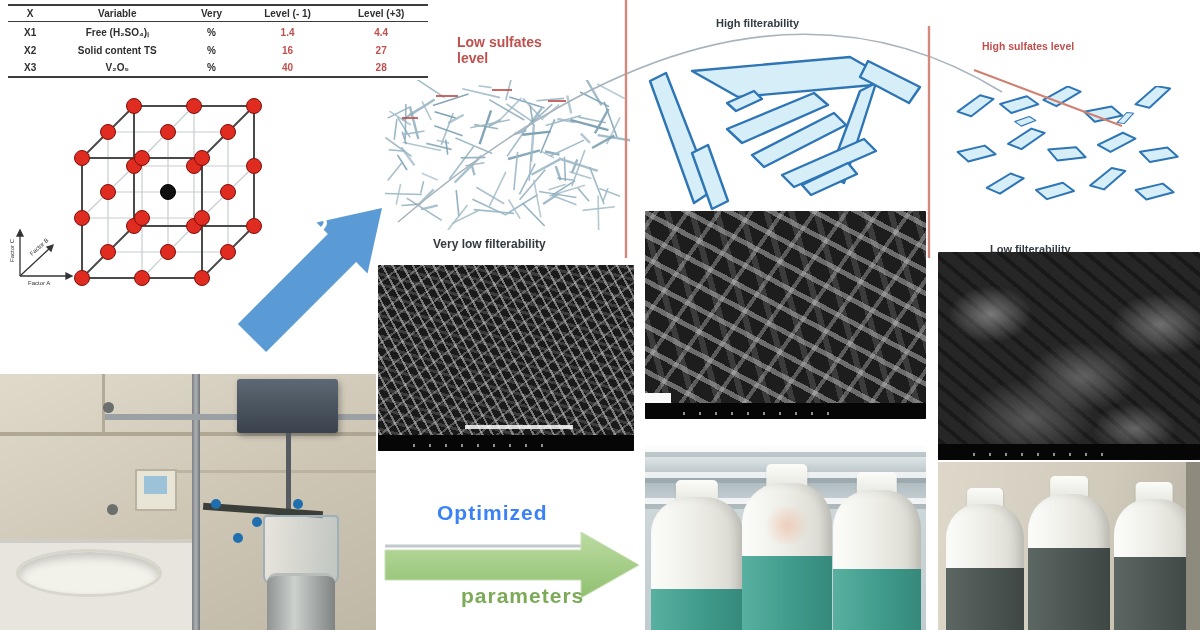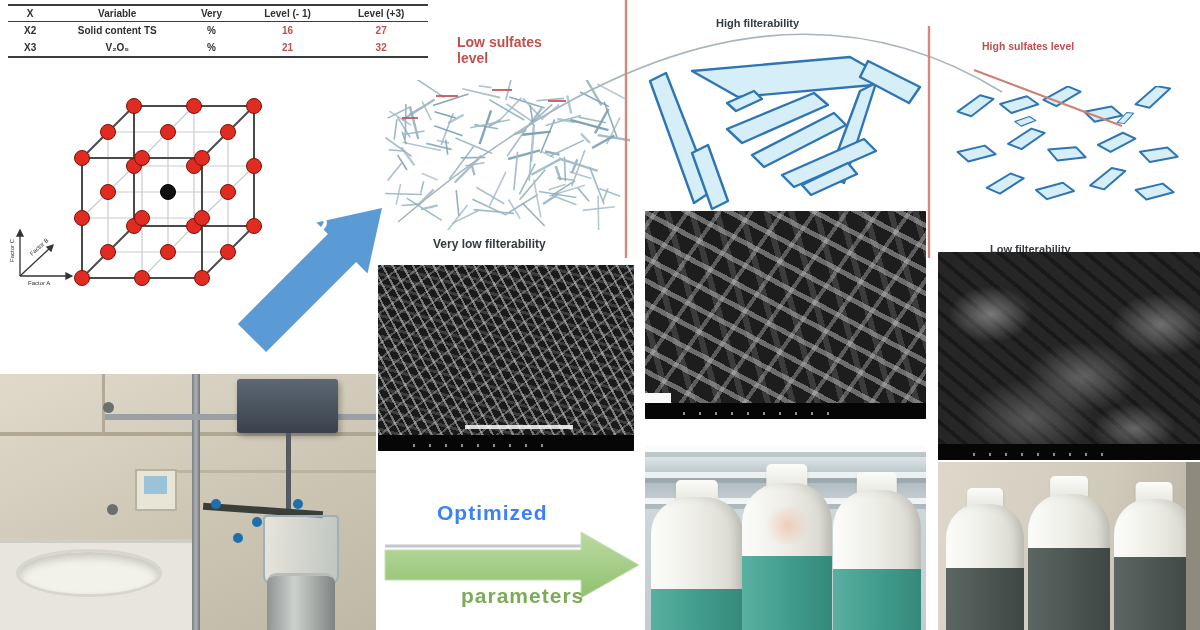--- a/index.html
+++ b/index.html
@@ -137,32 +137,39 @@
       <tr>
         <th style="width:40px">X</th>
         <th style="width:135px">Variable</th>
         <th style="width:55px">Very</th>
         <th style="width:95px">Level (- 1)</th>
         <th style="width:95px">Level (+3)</th>
       </tr>
     </thead>
     <tbody>
       <tr>
+        <td>X1</td>
+        <td>Free (H₂SO₄)ₗ</td>
+        <td>%</td>
+        <td class="lvl">1.4</td>
+        <td class="lvl">4.4</td>
+      </tr>
+      <tr>
         <td>X2</td>
         <td>Solid content TS</td>
         <td>%</td>
         <td class="lvl">16</td>
         <td class="lvl">27</td>
       </tr>
       <tr class="last">
         <td>X3</td>
         <td>V₂O₅</td>
         <td>%</td>
-        <td class="lvl">21</td>
-        <td class="lvl">32</td>
+        <td class="lvl">40</td>
+        <td class="lvl">28</td>
       </tr>
     </tbody>
   </table>
 
   <div class="cube">
     <svg viewBox="0 0 215 200" width="215" height="200">
       <g stroke="#c6cdd2" stroke-width="1.2" fill="none">
         <path d="M30 130 H150 M90 190 V70 M82 78 H202 M142 138 V18
                  M56 164 H176 M56 44 H176 M56 164 V44 M176 164 V44
                  M56 104 H176 M116 164 V44

